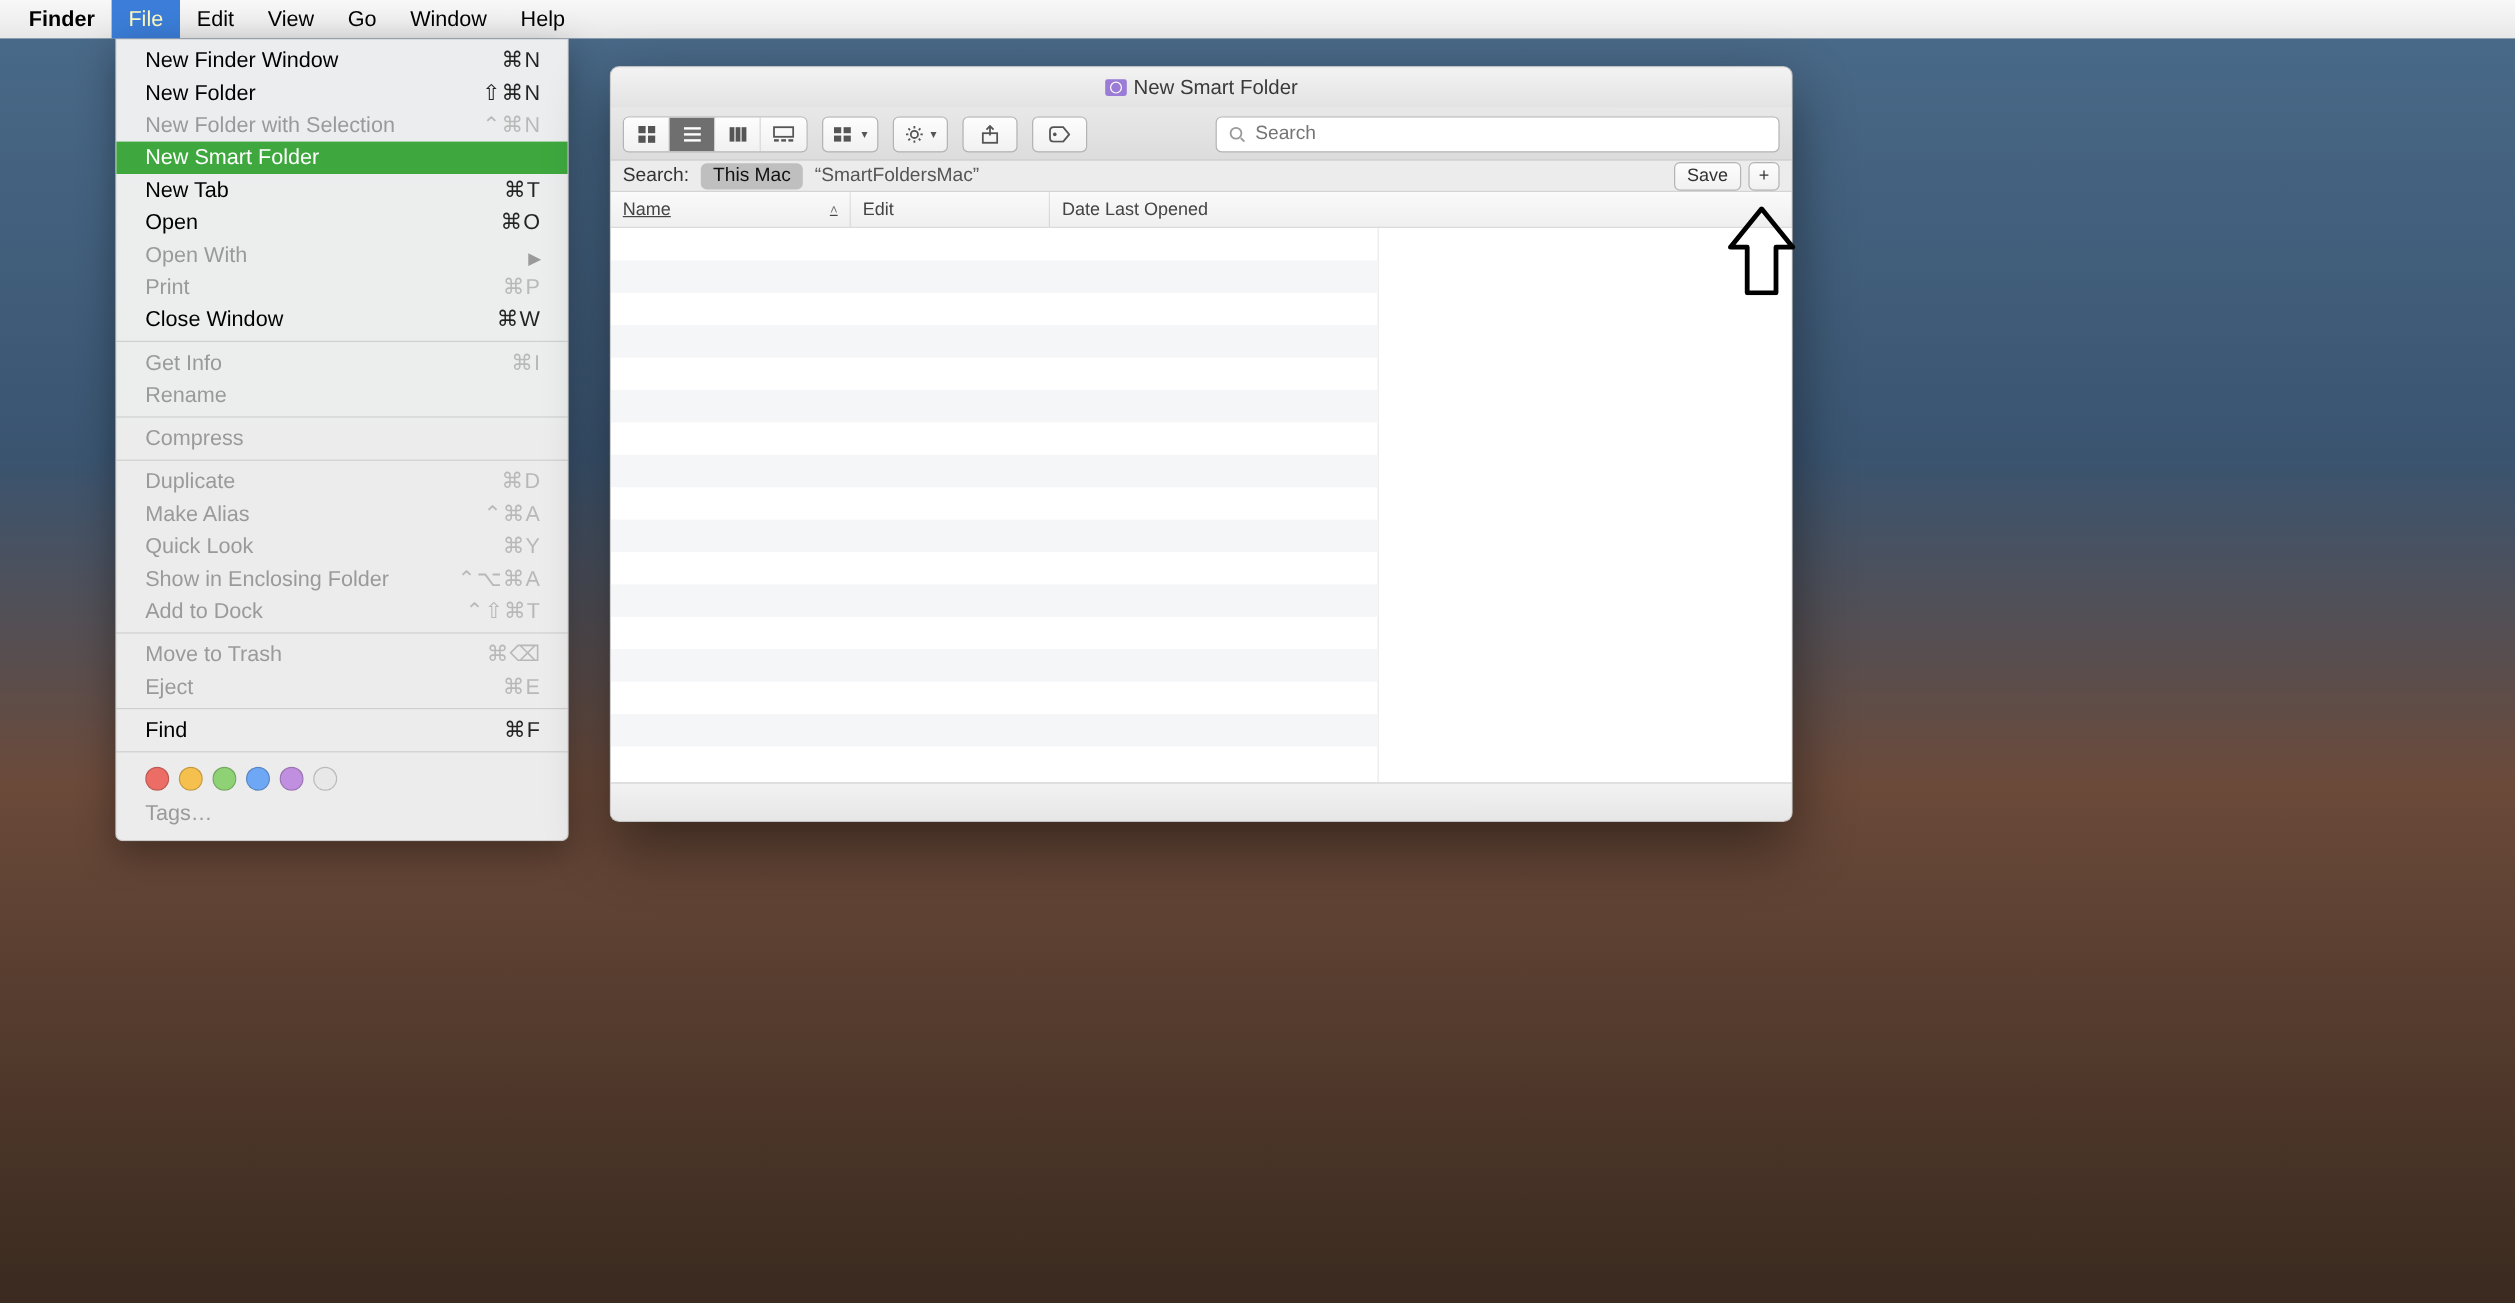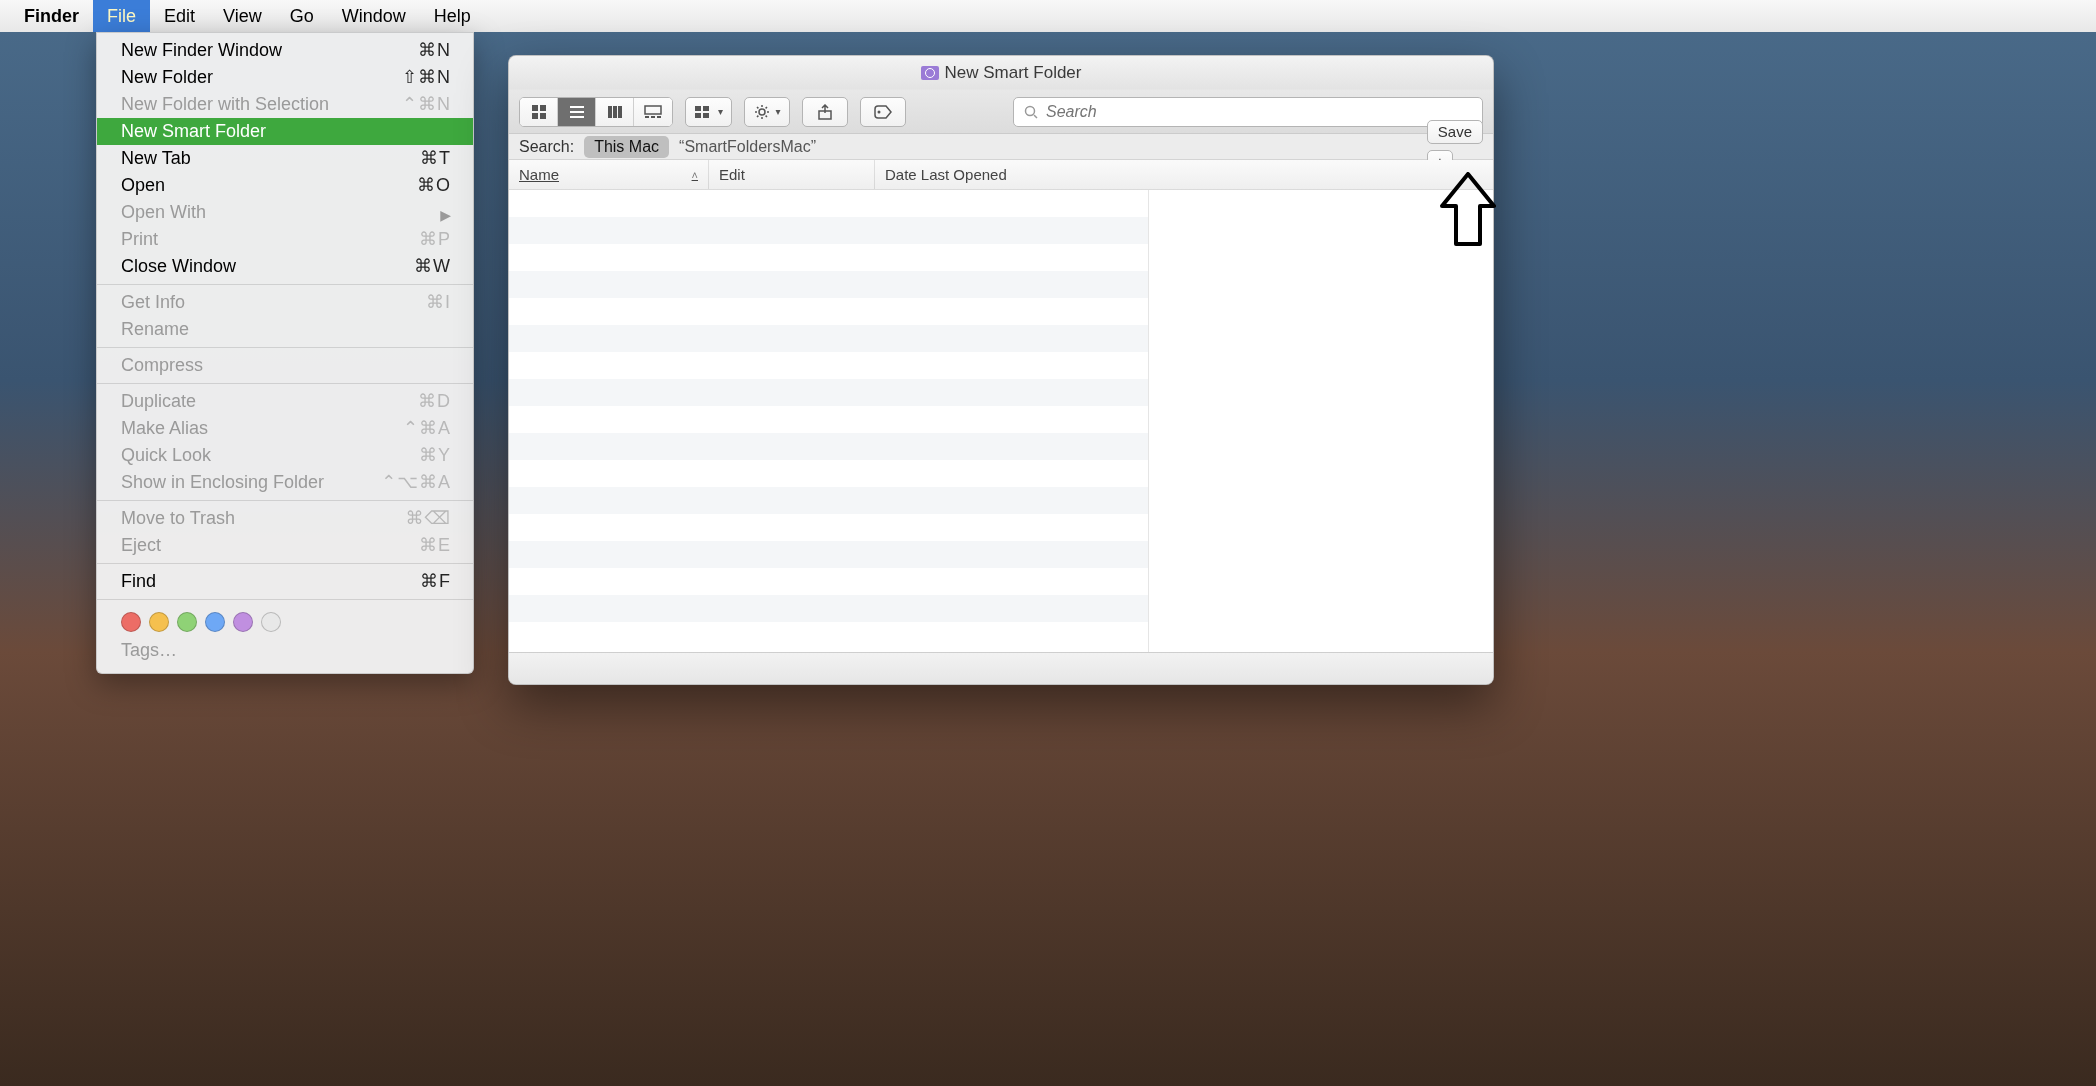--- a/index.html
+++ b/index.html
@@ -97,32 +97,32 @@
     background: linear-gradient(#fdfdfd,#f1f1f1); display: flex; align-items: center; justify-content: center;
     padding: 0 8px; color: #555; gap: 6px;
   }
   .tool-dropdown-caret { font-size: 10px; }
   .searchbox {
     flex: 1; height: 30px; border: 1px solid #b4b4b4; border-radius: 5px; background: #fff;
     display: flex; align-items: center; padding: 0 10px; color: #888; gap: 8px; margin-left: auto;
     max-width: 470px;
   }
   .searchbox input {
-    border: none; outline: none; font-size: 16px; color: #7f1d1d; flex: 1; background: transparent; font-style: italic;
+    border: none; outline: none; font-size: 16px; color: #7f1d1d; flex: 1; background: transparent;
   }
 
   .scopebar {
     height: 26px; background: #ececec; border-bottom: 1px solid rgba(0,0,0,0.1);
     display: flex; align-items: center; padding: 0 10px; gap: 10px; font-size: 16px; color: #333;
   }
   .scope-pill {
     padding: 2px 10px; border-radius: 5px; background: #bfbfbf; color: #111;
   }
   .scope-location { color: #555; }
-  .scope-right { margin-left: auto; display: flex; gap: 6px; flex-direction: column; }
+  .scope-right { margin-left: auto; display: flex; gap: 6px; }
   .scope-save, .scope-add {
     border: 1px solid #b4b4b4; border-radius: 5px; background: linear-gradient(#fdfdfd,#f1f1f1);
     height: 24px; display: flex; align-items: center; justify-content: center; font-size: 15px; color: #333;
   }
   .scope-save { padding: 0 10px; }
   .scope-add { width: 26px; }
 
   .columns-header {
     height: 30px; background: linear-gradient(#fafafa,#efefef);
     border-bottom: 1px solid rgba(0,0,0,0.12);
@@ -230,20 +230,24 @@
     <span>Make Alias</span>
     <span class="menu-shortcut">⌃⌘A</span>
   </div>
   <div class="menu-row disabled">
     <span>Quick Look</span>
     <span class="menu-shortcut">⌘Y</span>
   </div>
   <div class="menu-row disabled">
     <span>Show in Enclosing Folder</span>
     <span class="menu-shortcut">⌃⌥⌘A</span>
+  </div>
+  <div class="menu-row disabled">
+    <span>Add to Dock</span>
+    <span class="menu-shortcut">⌃⇧⌘T</span>
   </div>
   <div class="menu-sep"></div>
 
   <div class="menu-row disabled">
     <span>Move to Trash</span>
     <span class="menu-shortcut">⌘⌫</span>
   </div>
   <div class="menu-row disabled">
     <span>Eject</span>
     <span class="menu-shortcut">⌘E</span>

